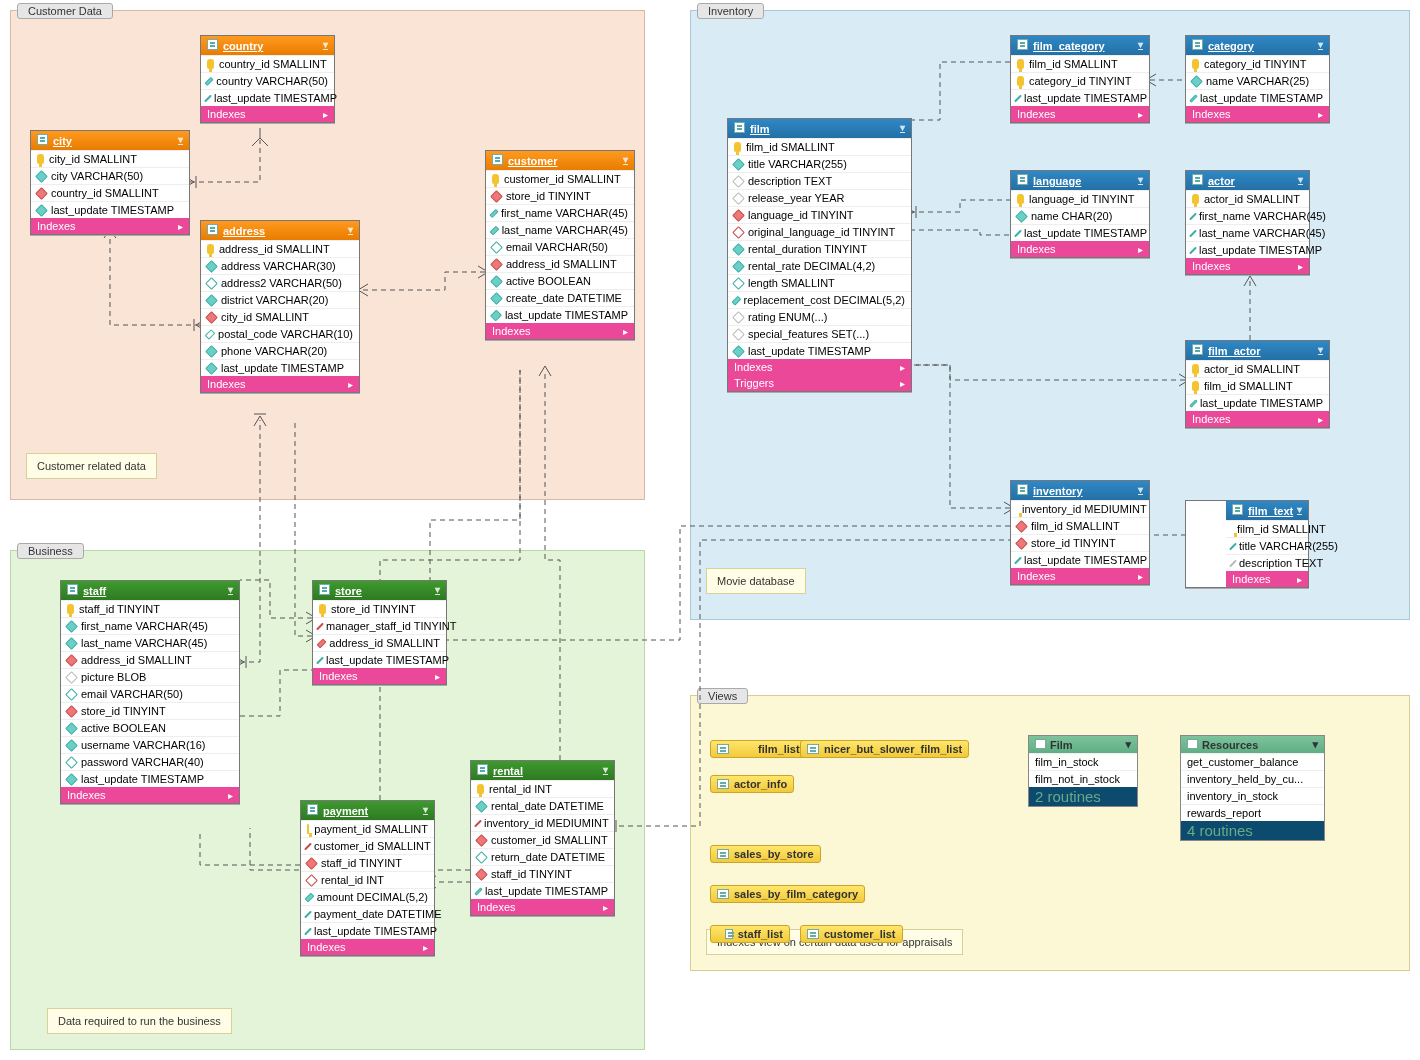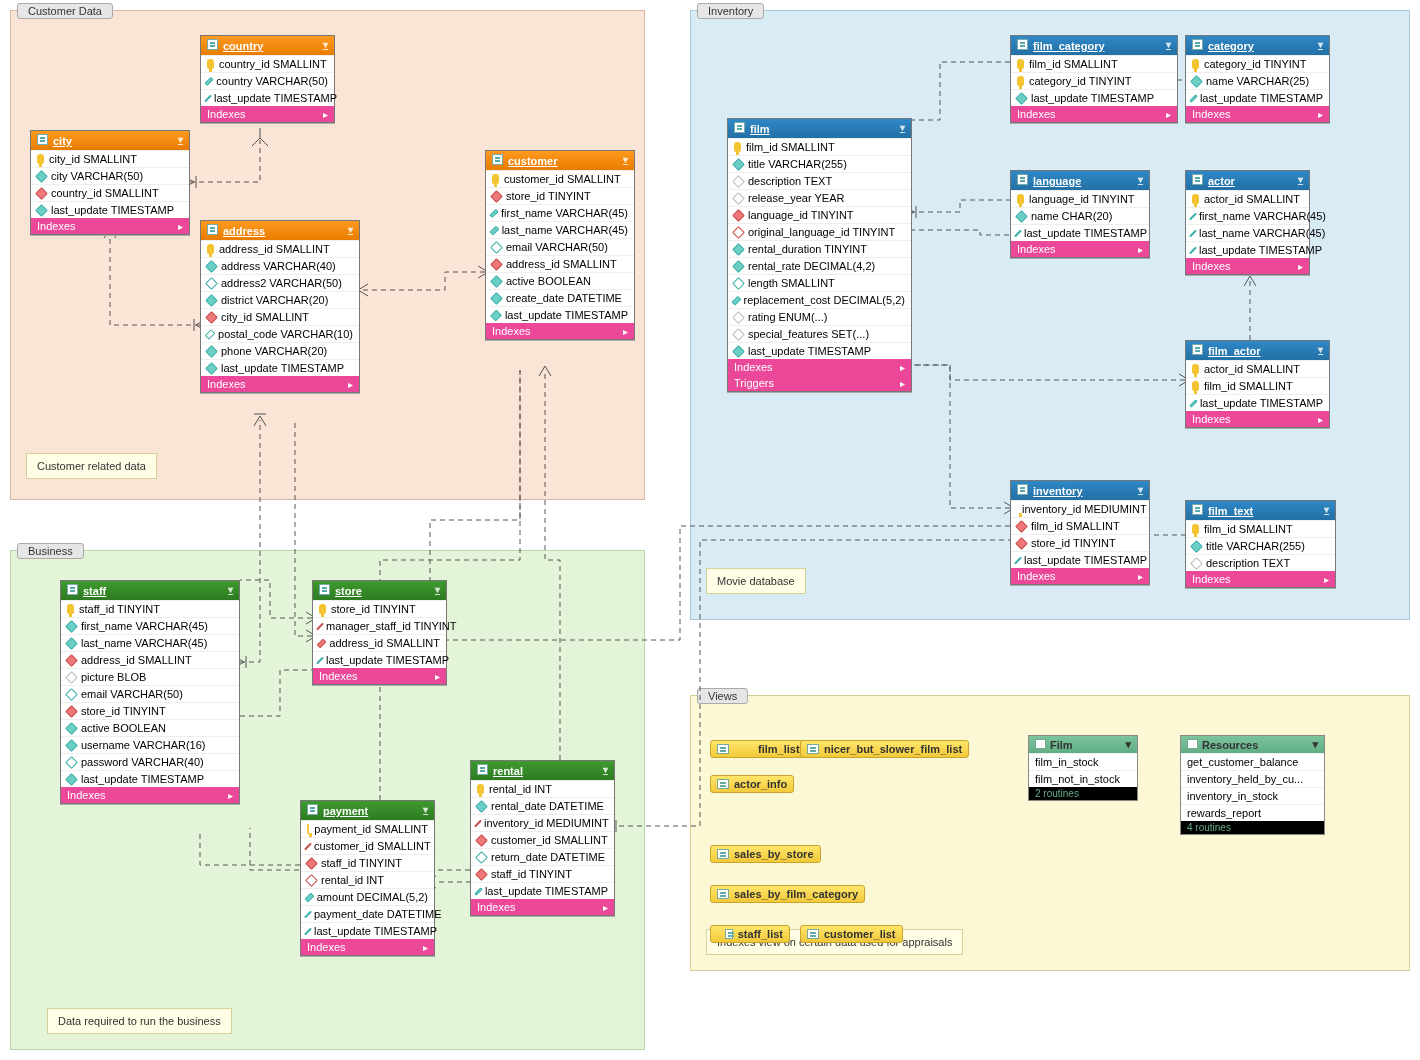--- a/index.html
+++ b/index.html
@@ -35,21 +35,21 @@
   .hdr-blue   { background: linear-gradient(#2F88C6,#2370A5); }
   .hdr-teal   { background: linear-gradient(#7DC39C,#5FAE84); }
 
   .view-chip { position:absolute; background:linear-gradient(#FFE66B,#F2C93A); border:1px solid #C9A52A; border-radius:3px; padding:2px 6px; font-weight:bold; color:#333; display:flex;align-items:center;}
   .view-chip .vi{display:inline-block;width:12px;height:10px;background:#fff;border:1px solid #7a9;margin-right:5px;position:relative;}
   .view-chip .vi::after{content:"";position:absolute;left:2px;top:2px;width:6px;height:2px;background:#6aa;box-shadow:0 3px 0 #6aa;}
 
   .rg { position:absolute; border:1px solid #888; background:#fff;}
   .rg-hdr{ padding:2px 6px; font-weight:bold;color:#333;display:flex;justify-content:space-between;align-items:center;}
   .rg .r{ padding:2px 6px; border-top:1px solid #eee; white-space:nowrap;}
-  .rg .ft{ background:#000000;color:#6a8;padding:1px 6px;font-size:10px;}
+  .rg .ft{ background:#0c4a6e;color:#6a8;padding:1px 6px;font-size:15px;}
 
   svg.lines{position:absolute;left:0;top:0;pointer-events:none;}
   .dl{stroke:#555;stroke-width:1;stroke-dasharray:5 4;fill:none;}
   .cf{stroke:#555;stroke-width:1;fill:none;}
 </style>
 </head>
 <body>
 
 <div class="region cust" style="left:10px;top:10px;width:635px;height:490px;">
   <div class="region-label">Customer Data</div>
@@ -186,21 +186,21 @@
     <div class="ent-hdr hdr-orange">
       <span><span class="tico"></span>address</span>
       <span class="dd">▾</span>
     </div>
     <div class="row">
       <span class="ico pk"></span>
       <span>address_id SMALLINT</span>
     </div>
     <div class="row">
       <span class="ico c-cyan f"></span>
-      <span>address VARCHAR(40)</span>
+      <span>address VARCHAR(30)</span>
     </div>
     <div class="row">
       <span class="ico c-cyan"></span>
       <span>address2 VARCHAR(50)</span>
     </div>
     <div class="row">
       <span class="ico c-cyan f"></span>
       <span>district VARCHAR(20)</span>
     </div>
     <div class="row">
@@ -487,21 +487,21 @@
     </div>
     <div class="sect">
       <span>Indexes</span>
       <span class="arr">▸</span>
     </div>
     <div class="sect">
       <span>Triggers</span>
       <span class="arr">▸</span>
     </div>
   </div>
-<div id="e-film_category" class="ent" style="left:1010px;top:35px;width:168px;">
+<div id="e-film_category" class="ent" style="left:1010px;top:35px;width:140px;">
     <div class="ent-hdr hdr-blue">
       <span><span class="tico"></span>film_category</span>
       <span class="dd">▾</span>
     </div>
     <div class="row">
       <span class="ico pk"></span>
       <span>film_id SMALLINT</span>
     </div>
     <div class="row">
       <span class="ico pk"></span>
@@ -627,21 +627,21 @@
     </div>
     <div class="row">
       <span class="ico c-cyan f"></span>
       <span>last_update TIMESTAMP</span>
     </div>
     <div class="sect">
       <span>Indexes</span>
       <span class="arr">▸</span>
     </div>
   </div>
-<div id="e-film_text" class="ent" style="left:1185px;top:500px;width:151px;">
+<div id="e-film_text" class="ent" style="left:1185px;top:500px;width:124px;padding-left:40px;">
     <div class="ent-hdr hdr-blue">
       <span><span class="tico"></span>film_text</span>
       <span class="dd">▾</span>
     </div>
     <div class="row">
       <span class="ico pk"></span>
       <span>film_id SMALLINT</span>
     </div>
     <div class="row">
       <span class="ico c-cyan f"></span>

